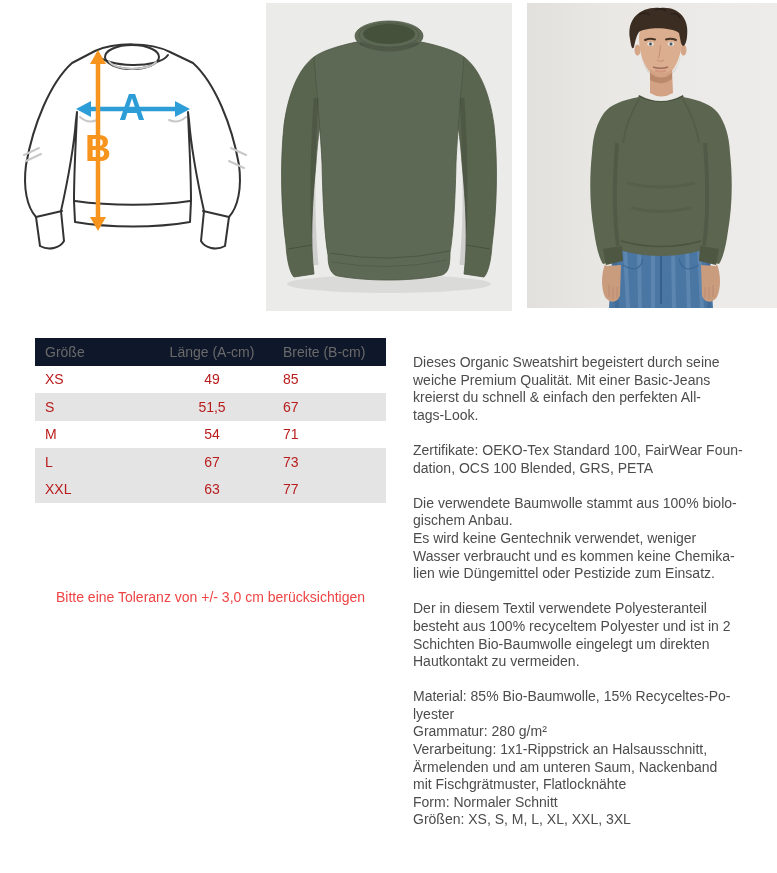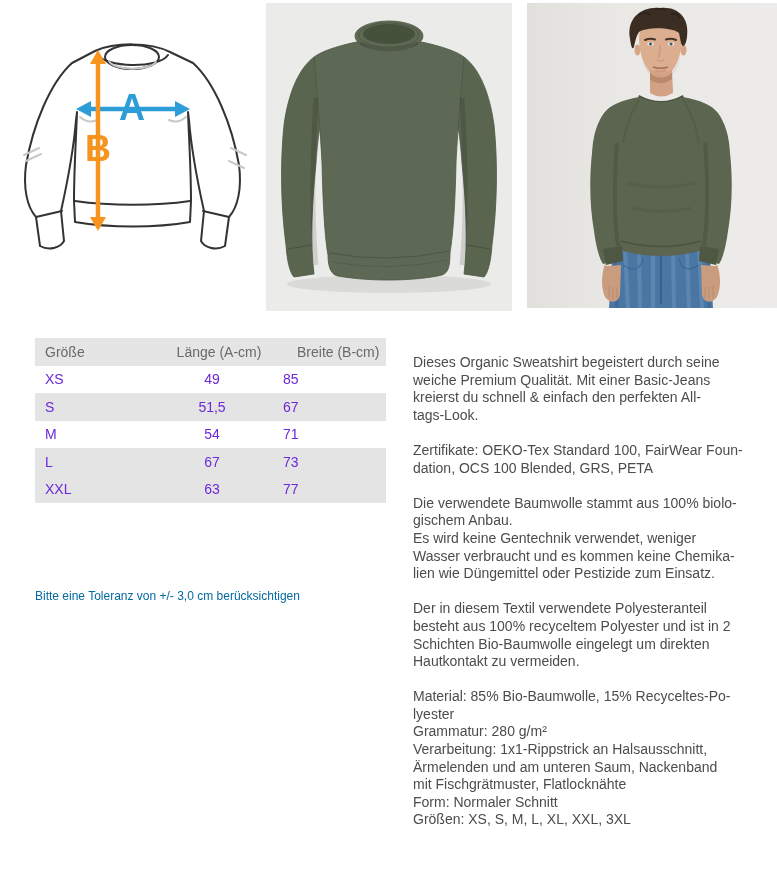--- a/index.html
+++ b/index.html
@@ -8,30 +8,30 @@
 
   
   .photo { position:absolute; }
   .photo svg { display:block; width:100%; height:100%; }
   .photo-diagram { left:10px; top:5px;  width:250px; height:300px; background:#ffffff; }
   .photo-flat    { left:266px; top:3px; width:246px; height:308px; }
   .photo-model   { left:527px; top:3px; width:250px; height:305px; }
 
   
   .size-table { position:absolute; left:35px; top:338px; width:351px; }
-  .t-row { display:flex; align-items:center; height:27.5px; font-size:14px; color:#6d28d9; }
-  .t-row.header { background:#e5e5e5; color:#6a6a6a;gap:7px; }
+  .t-row { display:flex; align-items:center; height:27.5px; font-size:14px; color:#b91c1c; }
+  .t-row.header { background:#0f172a; color:#6a6a6a; }
   .t-row.stripe { background:#e4e4e4; }
   .t-cell { box-sizing:border-box; }
   .t-cell.c1 { width:106px; padding-left:10px; }
   .t-cell.c2 { width:142px;text-align:center; }
   .t-cell.c3 { flex:1; }
 
-  .tolerance { position:absolute; left:35px; top:589px; width:351px; text-align:left;
-               font-size:12px; color:#0369a1; }
+  .tolerance { position:absolute; left:35px; top:589px; width:351px; text-align:center;
+               font-size:14px; color:#ef4444; }
 
   .description { position:absolute; left:413px; top:332px; width:332px;
                  font-size:14px; line-height:17.6px; color:#4c4c4c;
                  white-space:pre-line;margin-top:22px; }
 </style>
 </head>
 <body>
 
 <div class="page">
 

